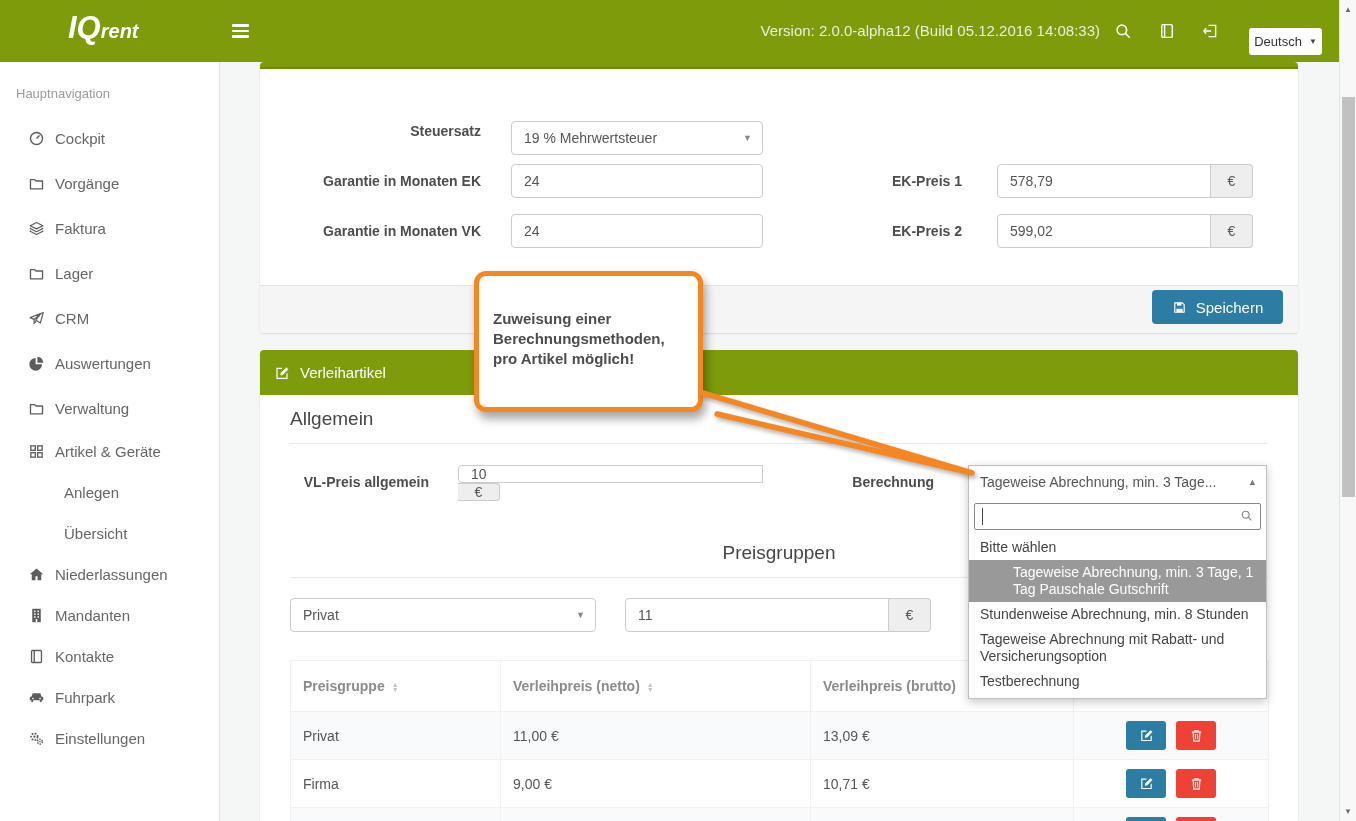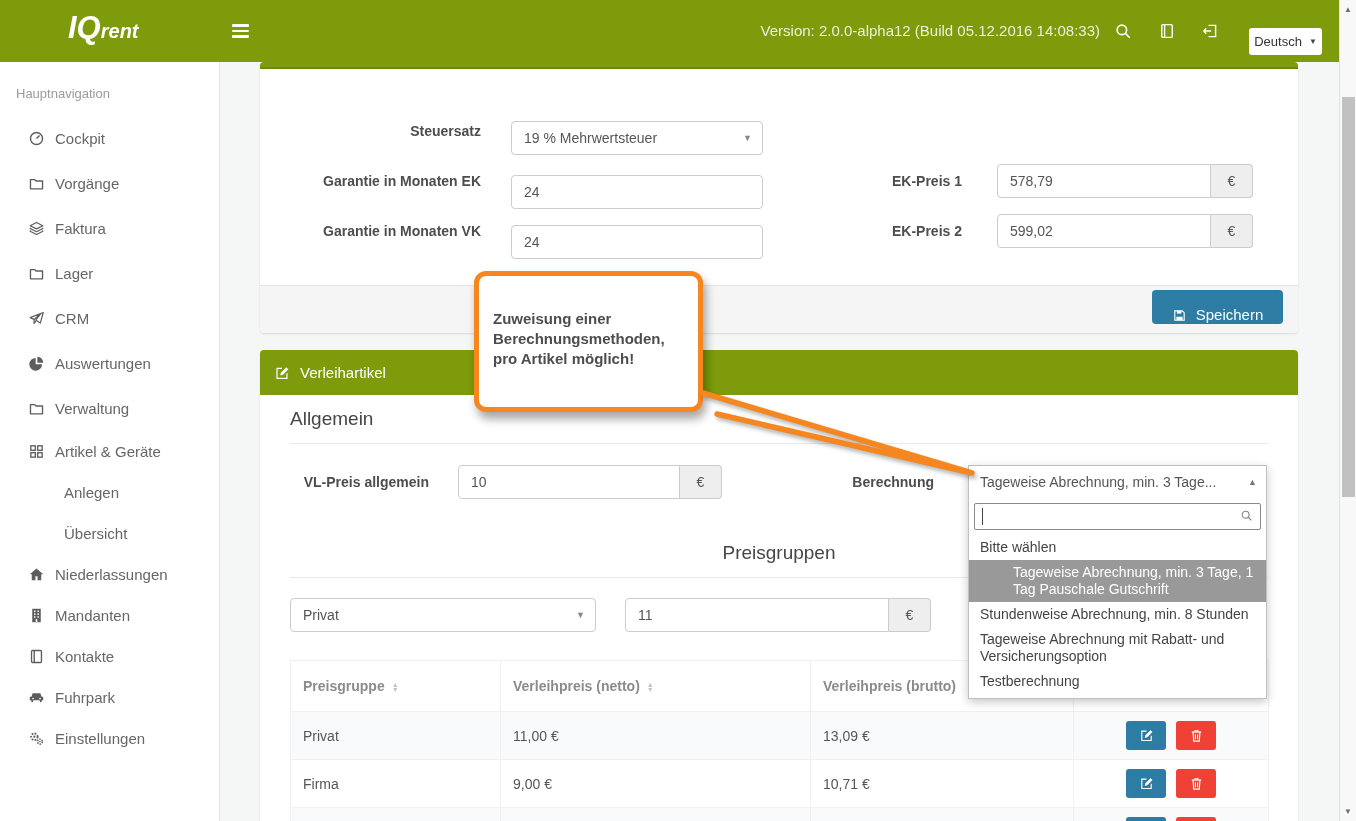--- a/index.html
+++ b/index.html
@@ -39,28 +39,28 @@
   
   .card{position:absolute;background:#fff;box-shadow:0 1px 2px rgba(0,0,0,.12);border-radius:4px;}
   .card1{left:260px;top:62px;width:1038px;height:271px;}
   .strip{height:5px;background:var(--green);border-bottom:2px solid var(--green-dark);border-radius:4px 4px 0 0;}
   .card1-footer{position:absolute;left:0;right:0;bottom:0;height:47px;background:#f5f5f5;border-top:1px solid #e3e3e3;border-radius:0 0 4px 4px;}
   .form-label{position:absolute;font-weight:bold;font-size:14px;color:#4d4d4d;line-height:34px;text-align:right;white-space:nowrap;}
   .selectbox{position:absolute;height:34px;box-sizing:border-box;border:1px solid #ccc;border-radius:4px;background:#fff;
     font-size:14px;color:#555;line-height:32px;padding:0 26px 0 12px;cursor:pointer;}
   .selectbox .caret{position:absolute;right:10px;top:0;line-height:32px;font-size:9px;color:#888;}
   .tinput{position:absolute;height:34px;box-sizing:border-box;border:1px solid #ccc;border-radius:4px;background:#fff;
-    font-family:inherit;font-size:14px;color:#555;padding:0 12px;outline:none;margin-top:11px;}
+    font-family:inherit;font-size:14px;color:#555;padding:0 12px;outline:none;}
   .igroup{position:absolute;display:flex;height:34px;}
   .igroup input{flex:1;min-width:0;height:34px;box-sizing:border-box;border:1px solid #ccc;border-radius:4px 0 0 4px;
     font-family:inherit;font-size:14px;color:#555;padding:0 12px;outline:none;background:#fff;}
   .addon{width:42px;box-sizing:border-box;background:#eee;border:1px solid #ccc;border-left:none;border-radius:0 4px 4px 0;
     display:flex;align-items:center;justify-content:center;font-size:14px;color:#555;}
   .btn-save{position:absolute;left:892px;top:228px;width:131px;height:34px;background:var(--blue);color:#fff;border:none;border-radius:4px;
-    font-family:inherit;font-size:15px;display:flex;align-items:flex-end;justify-content:center;gap:9px;cursor:pointer;}
+    font-family:inherit;font-size:15px;display:flex;align-items:center;justify-content:center;gap:9px;cursor:pointer;}
   .btn-save svg{width:15px;height:15px;}
   
   .card2{left:260px;top:350px;width:1038px;height:471px;overflow:hidden;border-radius:4px 4px 0 0;}
   .panel-h{height:45px;background:var(--green);color:#fff;font-size:15px;display:flex;align-items:center;padding-left:14px;gap:10px;}
   .panel-h .icon{width:16px;height:16px;color:#fff;}
   .panel-h .icon svg{width:16px;height:16px;}
   .sect{position:absolute;left:30px;width:978px;font-size:19px;font-weight:400;color:#464646;margin:0;padding-bottom:13px;border-bottom:1px solid #e9e9e9;}
   
   .pg-table{position:absolute;left:30px;top:310px;width:978px;border-collapse:collapse;font-size:14px;color:#555;table-layout:fixed;}
   .pg-table th{height:50px;text-align:left;color:#8b8b8b;font-weight:bold;padding:0 0 0 12px;border:1px solid #f0f0f0;background:#fff;vertical-align:middle;}
@@ -322,21 +322,21 @@
           <path d="M19.5 12.5V20h-15V5H12"></path>
           <path d="M10 15l.8-3.3L18.5 4 21 6.5l-7.7 7.7z" fill="currentColor" stroke="currentColor" stroke-width="1" stroke-linejoin="round"></path>
         </svg>
       </span>
     <span>Verleihartikel</span>
   </div>
 
   <h2 class="sect" style="top:58px;">Allgemein</h2>
 
   <div class="form-label" style="left:30px;top:115px;width:139px;">VL-Preis allgemein</div>
-  <div class="igroup" style="left:198px;top:115px;width:264px;">
+  <div class="igroup" style="left:198px;top:115px;width:305px;flex-direction:column;">
     <input value="10" style="">
     <div class="addon">€</div>
   </div>
 
   <div class="form-label" style="left:500px;top:115px;width:174px;">Berechnung</div>
 
   <h2 class="sect" style="top:192px;text-align:center;">Preisgruppen</h2>
 
   <div class="selectbox" style="left:30px;top:248px;width:306px;">
     <span>Privat</span>

